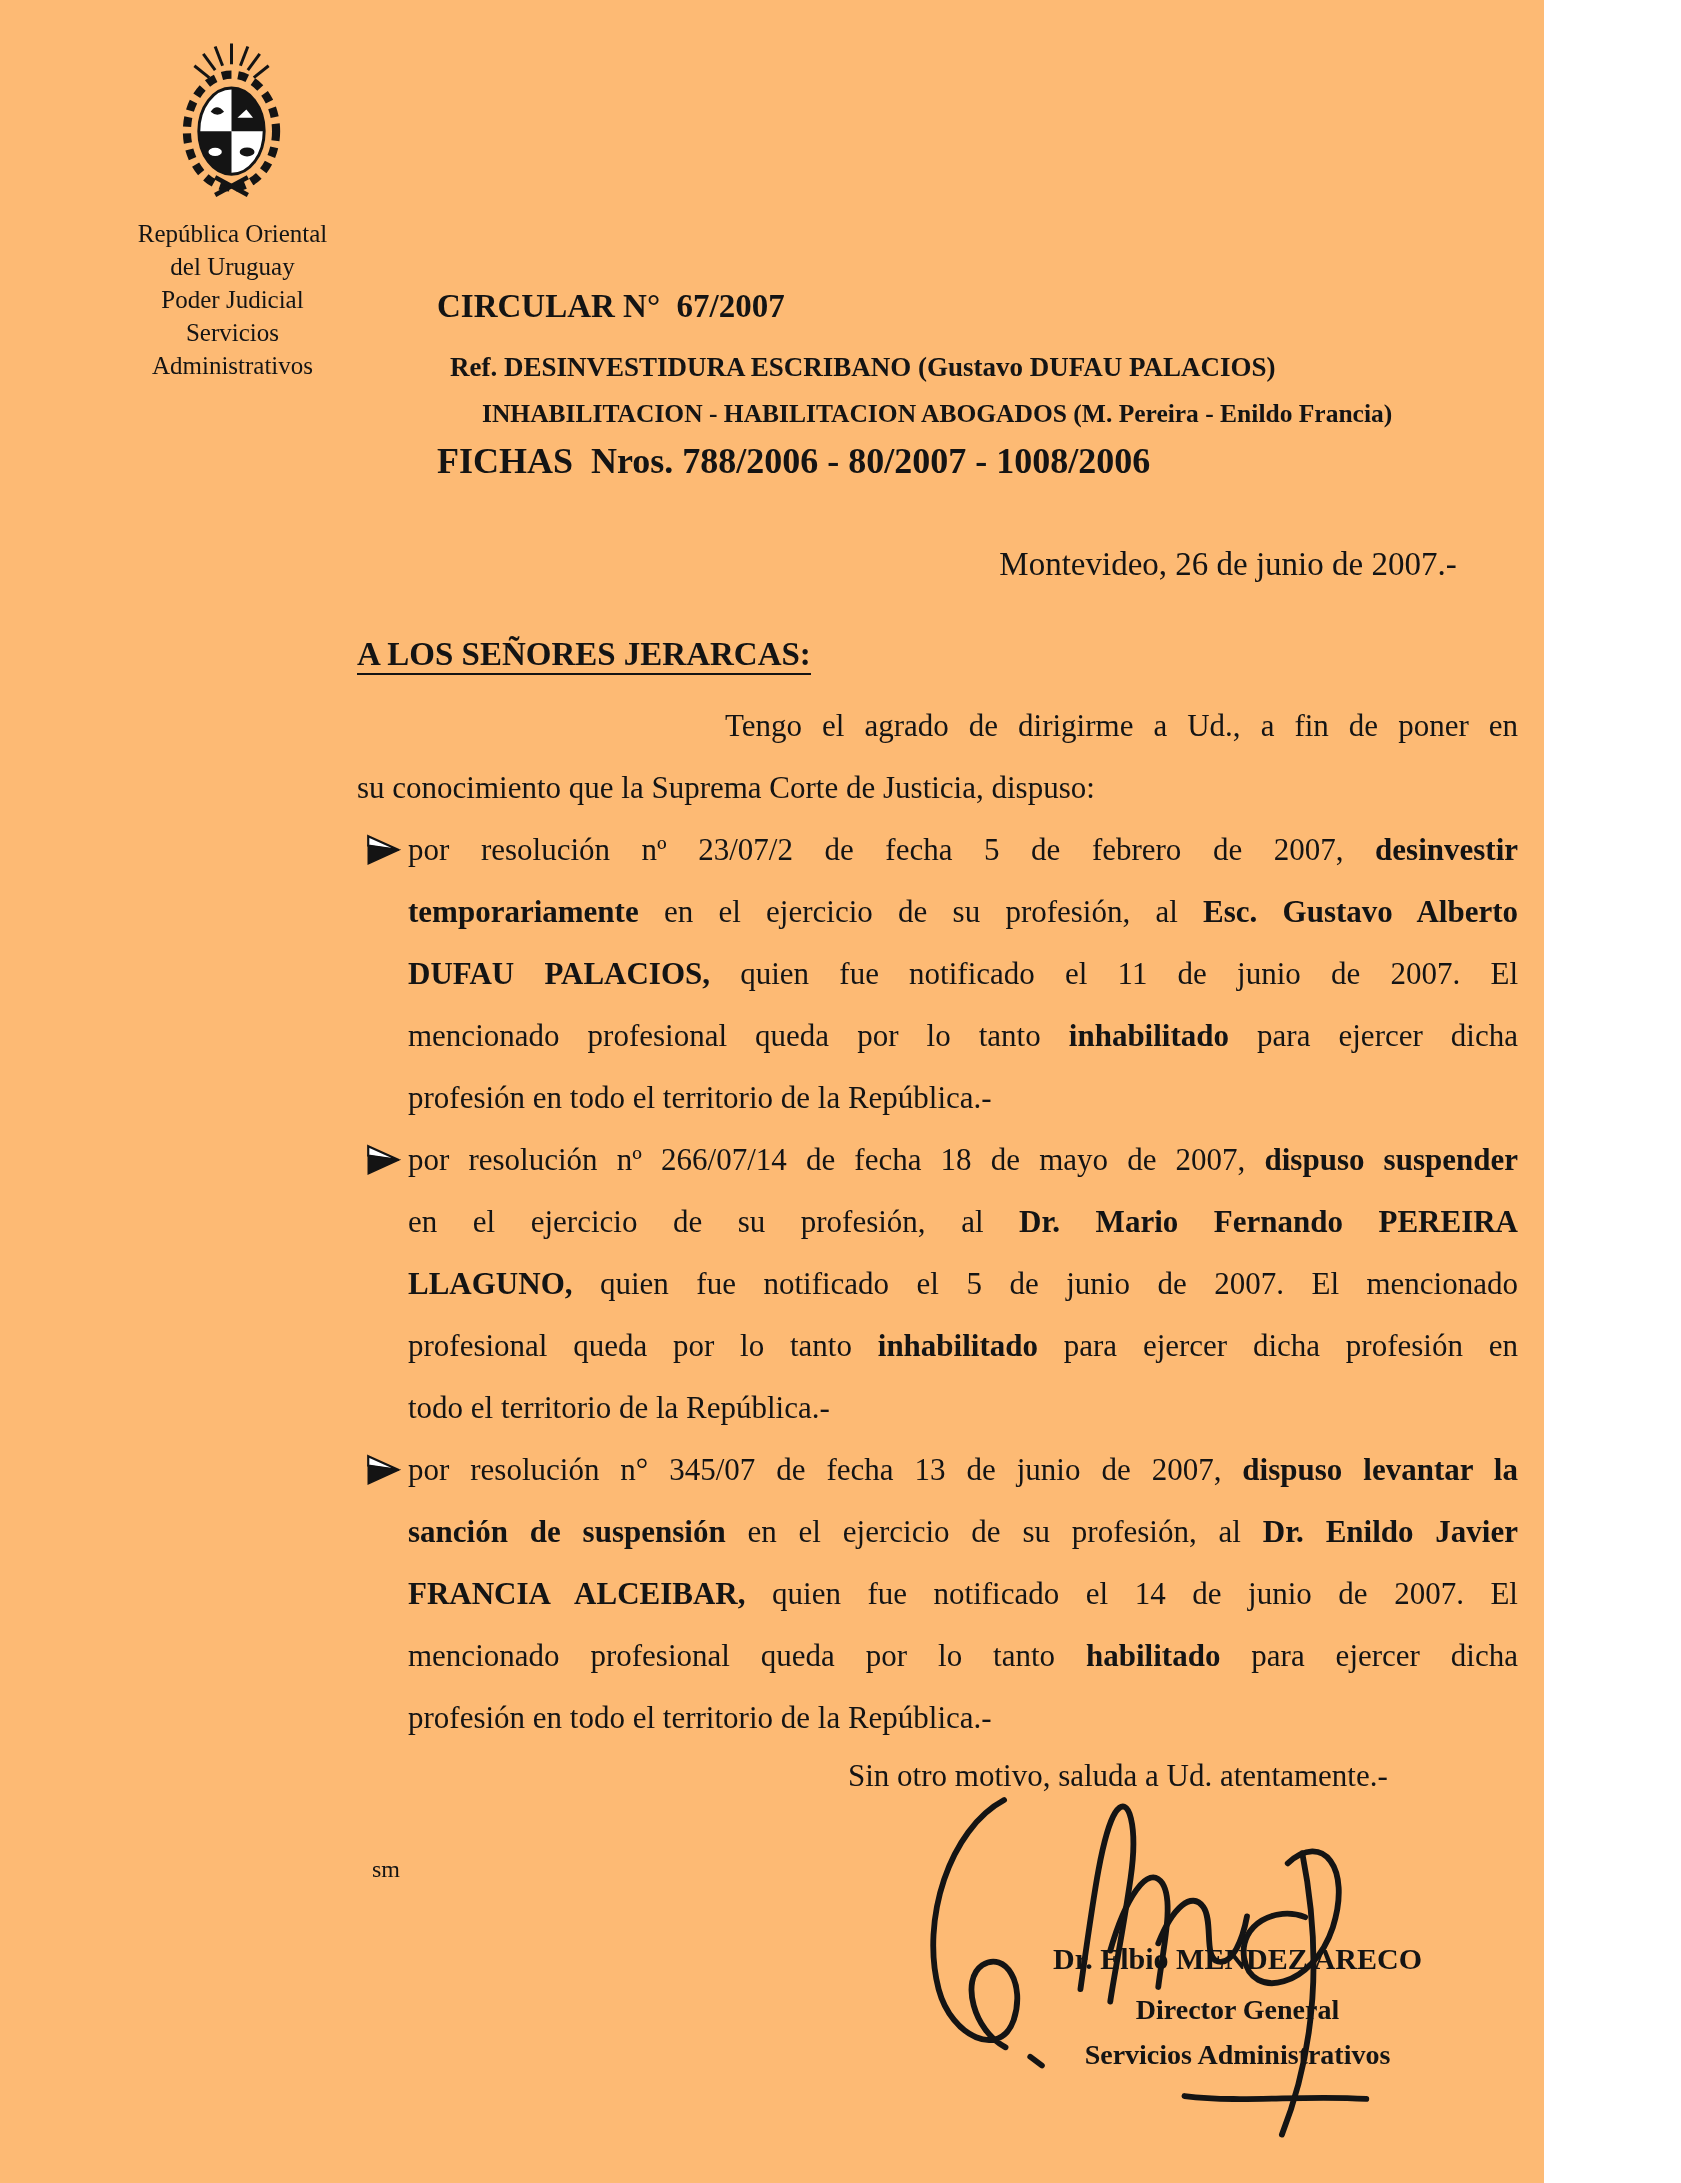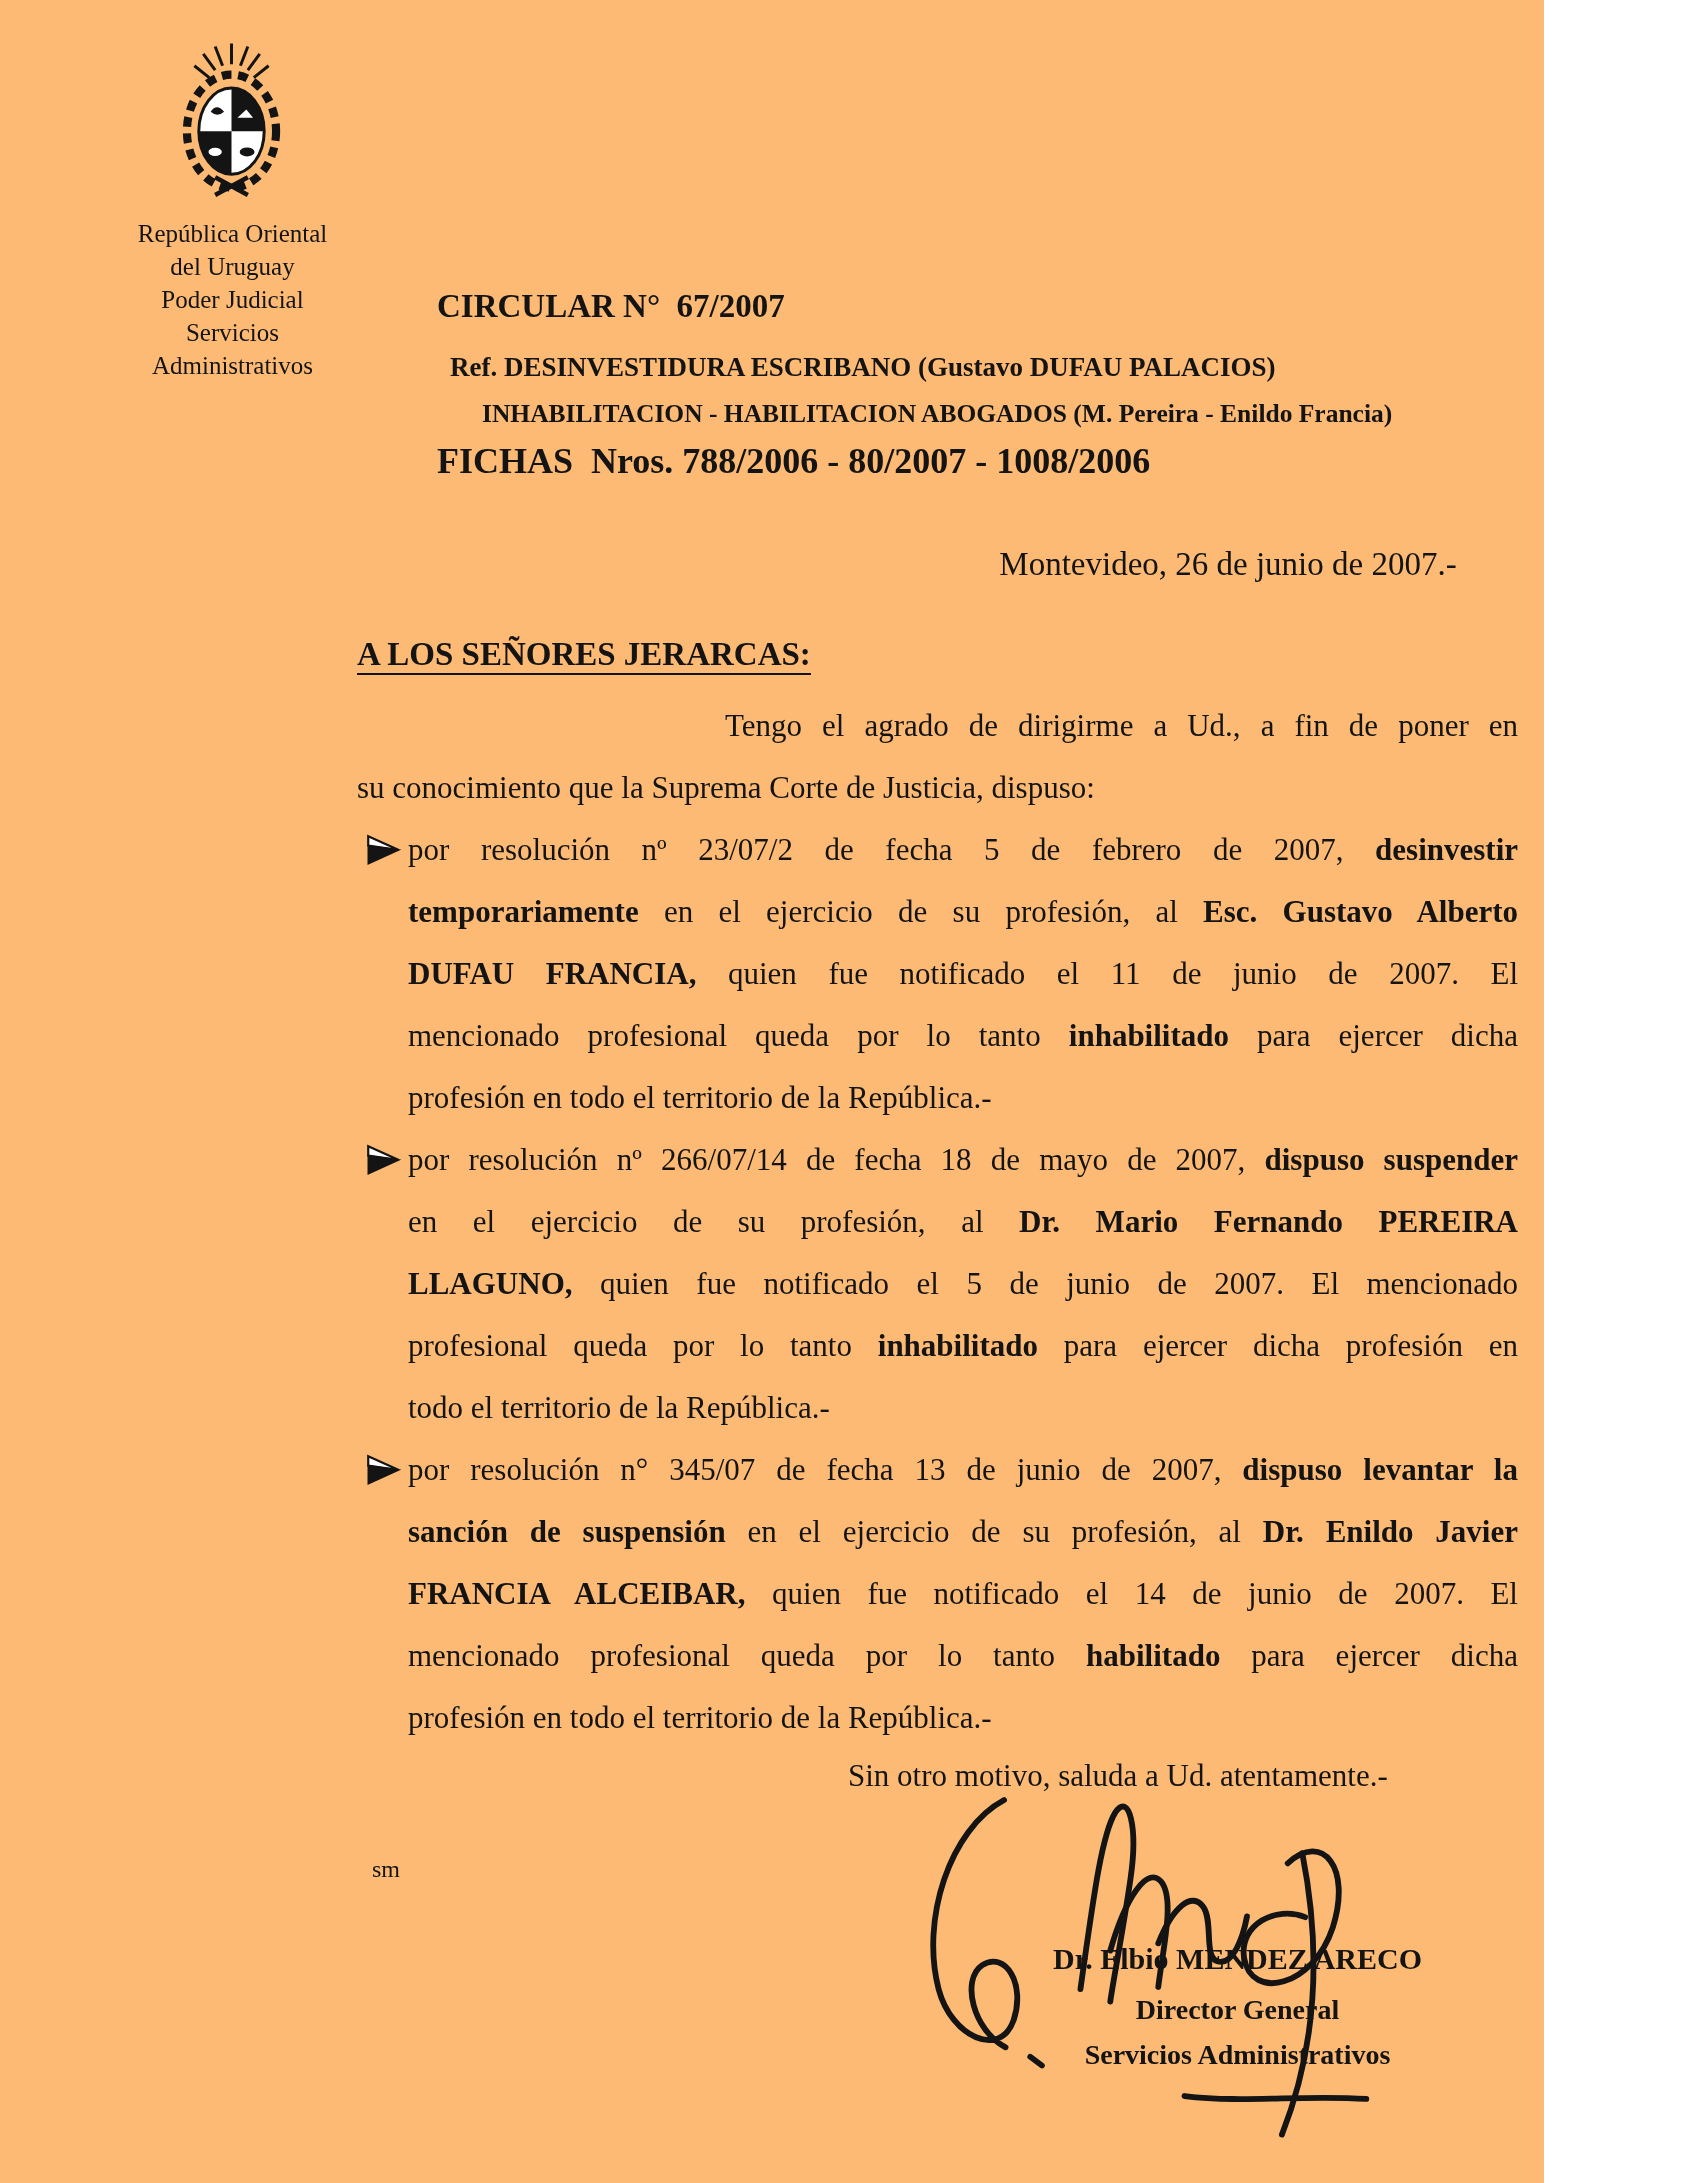--- a/index.html
+++ b/index.html
@@ -85,21 +85,21 @@
   <div class="abs bodyline intro2">su conocimiento que la Suprema Corte de Justicia, dispuso:</div>
 
   <div class="abs bullets" id="bullets">
       <div class="bullet">
         <span class="marker"><svg viewBox="0 0 48 44" width="35" height="32">
             <polygon points="3,3 45,22 3,16" fill="#ffffff" stroke="#141414" stroke-width="3"></polygon>
             <polygon points="3,16 45,22 3,41" fill="#141414" stroke="#141414" stroke-width="2"></polygon>
           </svg></span>
         <div class="bline"><span>por resolución nº 23/07/2 de fecha 5 de febrero de 2007, </span><span class="bold">desinvestir</span></div>
         <div class="bline"><span class="bold">temporariamente</span><span> en el ejercicio de su profesión, al </span><span class="bold">Esc. Gustavo Alberto</span></div>
-        <div class="bline"><span class="bold">DUFAU FRANCIA,</span><span> quien fue notificado el 11 de junio de 2007. El</span></div>
+        <div class="bline"><span class="bold">DUFAU PALACIOS,</span><span> quien fue notificado el 11 de junio de 2007. El</span></div>
         <div class="bline"><span>mencionado profesional queda por lo tanto </span><span class="bold">inhabilitado</span><span> para ejercer dicha</span></div>
         <div class="bline last"><span>profesión en todo el territorio de la República.-</span></div>
       </div>
       <div class="bullet">
         <span class="marker"><svg viewBox="0 0 48 44" width="35" height="32">
             <polygon points="3,3 45,22 3,16" fill="#ffffff" stroke="#141414" stroke-width="3"></polygon>
             <polygon points="3,16 45,22 3,41" fill="#141414" stroke="#141414" stroke-width="2"></polygon>
           </svg></span>
         <div class="bline"><span>por resolución nº 266/07/14 de fecha 18 de mayo de 2007, </span><span class="bold">dispuso suspender</span></div>
         <div class="bline"><span>en el ejercicio de su profesión, al </span><span class="bold">Dr. Mario Fernando PEREIRA</span></div>

